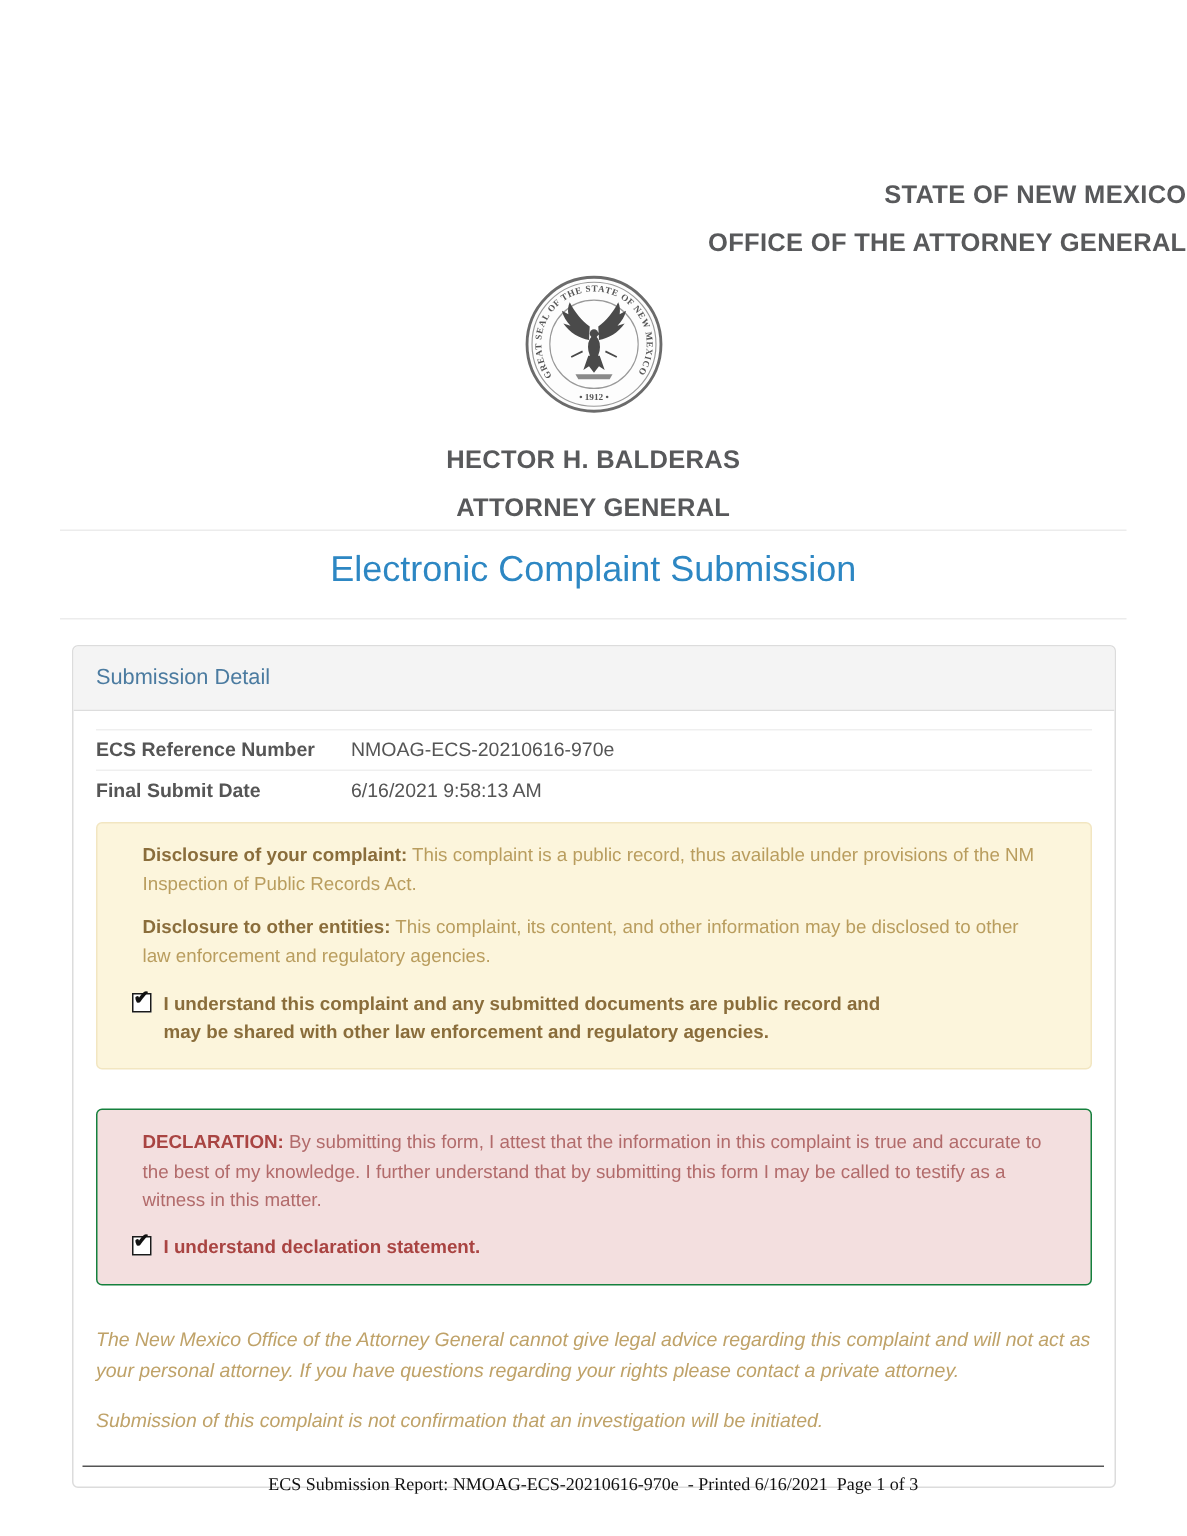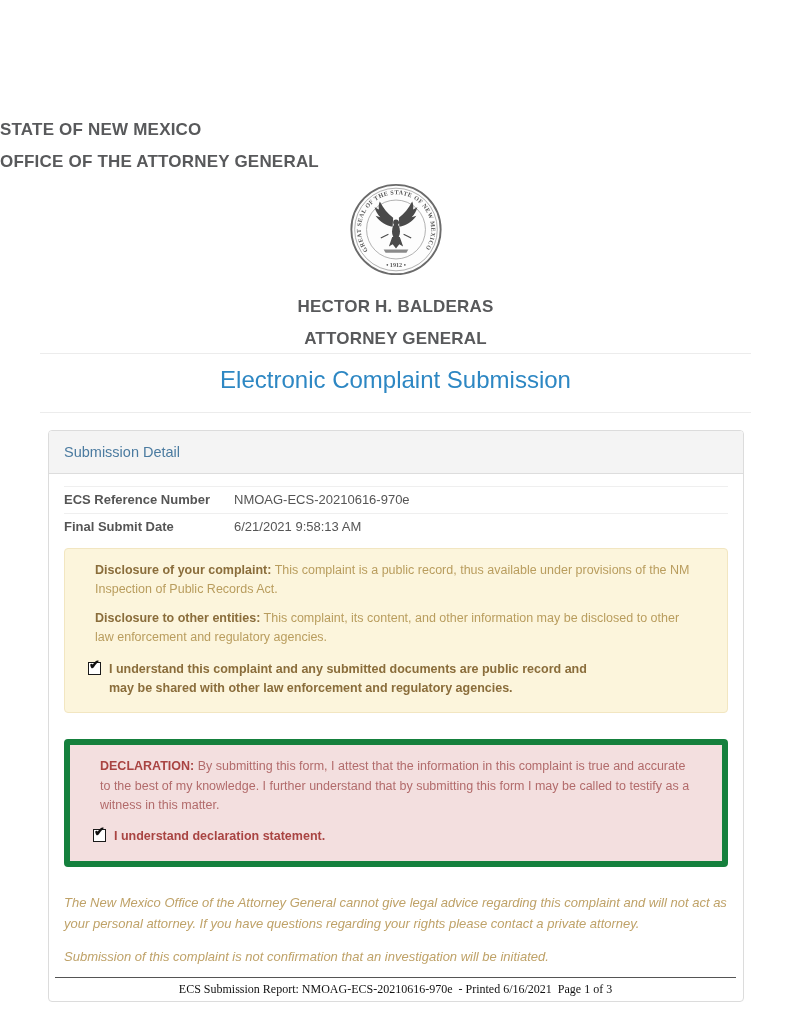--- a/index.html
+++ b/index.html
@@ -1,21 +1,21 @@
 <!DOCTYPE html>
 <html><head>
 <meta charset="utf-8">
 <style>
   html,body { margin:0; padding:0; }
   body {
     width:791px; height:1024px; position:relative; background:#ffffff;
     font-family:"Liberation Sans", sans-serif; overflow:hidden;
   }
   
-  .doc-header { position:absolute; top:114px; left:0; right:0; text-align:left; }
+  .doc-header { position:absolute; top:114px; left:0; right:0; text-align:right; }
   .hdr-line { font-size:17px; font-weight:bold; color:#58595b; line-height:32px; letter-spacing:.2px; }
   .seal-wrap { position:absolute; top:182px; left:50%; transform:translateX(-50%); width:95px; height:95px; }
   .official-block { position:absolute; top:291px; left:0; right:0; text-align:center; }
   .rule { position:absolute; left:40px; width:711px; border-top:1px solid #ececec; height:0; }
   .rule-a { top:353px; } .rule-b { top:412px; }
   .main-title { position:absolute; top:366px; left:0; right:0; text-align:center;
     font-size:24px; color:#2d87c3; font-weight:400; }
   
   .panel { position:absolute; top:430px; left:48px; width:696px; box-sizing:border-box;
     background:#fff; border:1px solid #dcdcdc; border-radius:4px; }
@@ -24,21 +24,21 @@
   .panel-body { padding:12px 15px 20px; }
   .field-row { display:flex; border-top:1px solid #efefef; padding:5px 0 6px; font-size:13px; color:#555; }
   .field-label { width:170px; flex-shrink:0; font-weight:bold; }
   .field-value { flex:1; }
   
   .alert { border-radius:4px; padding:12px 14px 10px; font-size:12.5px; line-height:1.55; }
   .alert p { margin:0 16px 9px; }
   .alert .lbl { font-weight:bold; }
   .alert-warning { margin-top:8px; background:#fcf5dc; border:1px solid #f2e6c1; color:#b99d5e; }
   .alert-warning .lbl { color:#8a6d3b; }
-  .alert-danger { margin-top:26px; background:#f3dfdf; border:6px solid #15803d; color:#b26b6b; }
+  .alert-danger { margin-top:26px; background:#f3dfdf; border:1px solid #15803d; color:#b26b6b; }
   .alert-danger .lbl { color:#a94442; }
   .check-row { display:flex; gap:8px; margin:12px 0 4px 9px; font-weight:bold; }
   .alert-warning .check-row { color:#8a6d3b; }
   .alert-warning .check-text { max-width:498px; }
   .alert-danger .check-row { color:#a94442; }
   .checkbox { width:13px; height:13px; box-sizing:border-box; border:1.5px solid #1a1a1a;
     background:#fff; margin-top:2px; flex-shrink:0; position:relative; cursor:pointer; }
   .check-glyph { position:absolute; top:-5px; left:0; font-size:13px; line-height:13px;
     color:#111; font-weight:bold; }
   
@@ -93,21 +93,21 @@
 <div class="panel">
   <div class="panel-heading">Submission Detail</div>
   <div class="panel-body">
 
     <div class="field-row">
       <div class="field-label">ECS Reference Number</div>
       <div class="field-value">NMOAG-ECS-20210616-970e</div>
     </div>
     <div class="field-row">
       <div class="field-label">Final Submit Date</div>
-      <div class="field-value">6/21/2021 9:58:13 AM</div>
+      <div class="field-value">6/16/2021 9:58:13 AM</div>
     </div>
 
     <div class="alert alert-warning">
       <p><span class="lbl">Disclosure of your complaint:</span> <span>This complaint is a public record, thus available under provisions of the NM Inspection of Public Records Act.</span></p>
       <p><span class="lbl">Disclosure to other entities:</span> <span>This complaint, its content, and other information may be disclosed to other law enforcement and regulatory agencies.</span></p>
       <div class="check-row">
         <span class="checkbox">
             <span class="check-glyph">✔</span>
           </span>
         <span class="check-text">I understand this complaint and any submitted documents are public record and may be shared with other law enforcement and regulatory agencies.</span>

